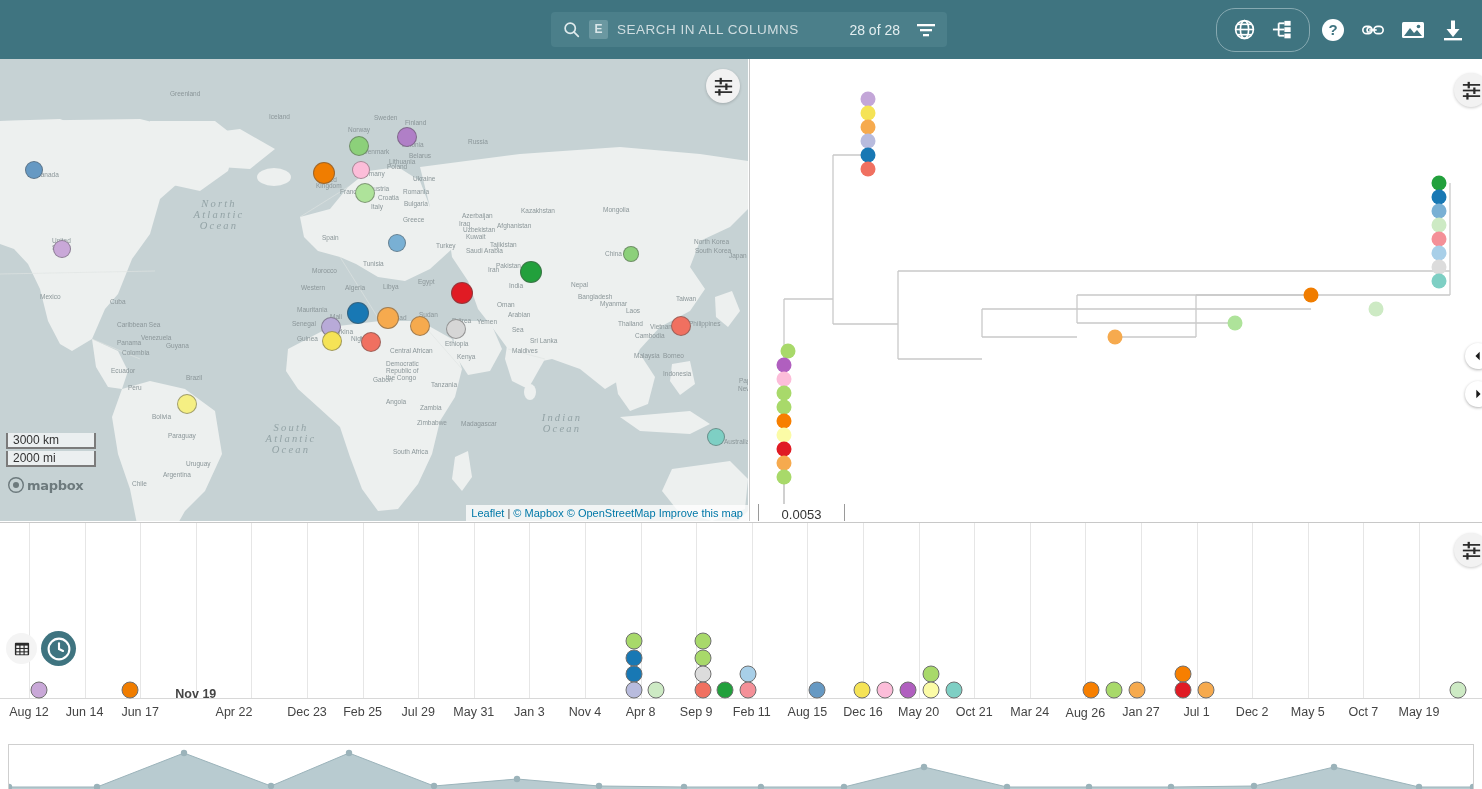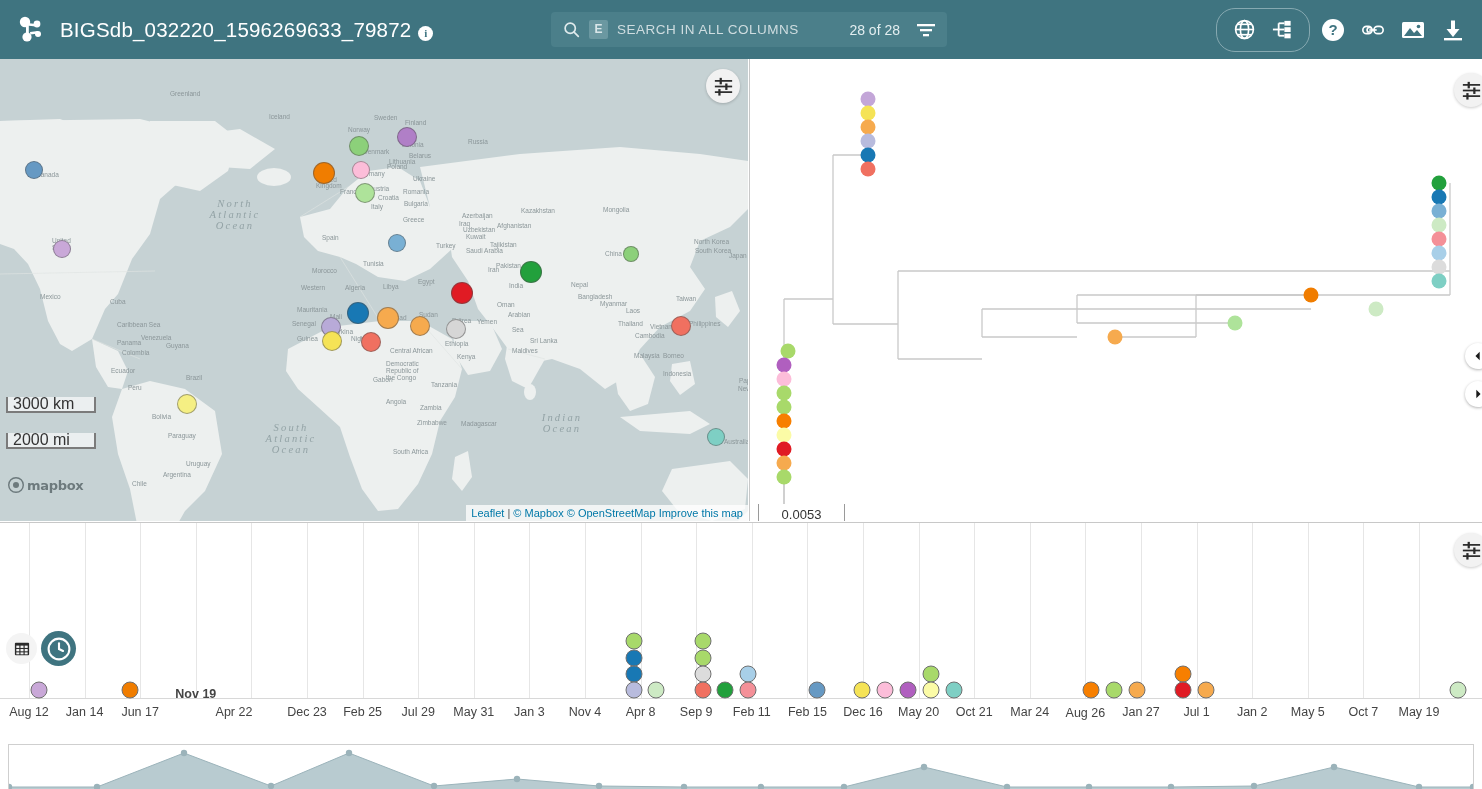--- a/index.html
+++ b/index.html
@@ -50,22 +50,22 @@
     font-family:"Liberation Serif", serif; }
   .marker { position:absolute; border-radius:50%; border:1px solid rgba(80,80,80,.5);
     transform:translate(-50%,-50%); }
 
   #mapsettings { position:absolute; right:8px; top:10px; width:34px; height:34px;
     border-radius:50%; background:#f2f2f2; display:flex; align-items:center;
     justify-content:center; box-shadow:0 1px 3px rgba(0,0,0,.2); }
 
   #scalebars { position:absolute; left:6px; bottom:52px; }
   .scalebar { width:90px; height:16px; border:2px solid #7b7b7b; border-top:none;
-    background:rgba(255,255,255,.65); color:#333; font-size:16px;
-    padding-left:5px; line-height:14px; margin-bottom:20px; }
+    background:rgba(255,255,255,.65); color:#333; font-size:12px;
+    padding-left:5px; line-height:14px; margin-bottom:2px; }
   #mapboxlogo { position:absolute; left:8px; bottom:28px; display:flex;
     align-items:center; gap:3px; }
   #mbtext { color:#6d7a7d; font-size:13px; font-weight:bold; letter-spacing:-.3px;
     font-family:"DejaVu Sans", sans-serif; }
   #attrib { position:absolute; right:0; bottom:0; background:rgba(255,255,255,.75);
     font-size:11px; padding:2px 5px; color:#0078a8; }
   #attrib a { color:#0078a8; text-decoration:none; }
   #attrib .sep { color:#555; }
 
   #viewtoggles { position:absolute; left:6px; bottom:-8px; display:flex;
@@ -101,36 +101,20 @@
     transform:translate(-50%,-50%); width:17px; height:17px; }
 
   
   #brush { position:absolute; left:8px; top:744px; width:1466px; height:45px;
     border:1px solid #cfcfcf; border-bottom:none; background:#fff; overflow:hidden; }
 </style>
 </head>
 <body>
 
 <div id="header">
-  <div id="brand">
-    <span class="logo">
-      <svg viewBox="0 0 32 32" width="32" height="32">
-        <circle cx="9" cy="8" r="5.2" fill="#fff"></circle>
-        <circle cx="21" cy="10" r="3.4" fill="#fff"></circle>
-        <circle cx="11" cy="23" r="4.6" fill="#fff"></circle>
-        <circle cx="22" cy="20" r="3.0" fill="#fff"></circle>
-        <rect x="11" y="9" width="9" height="2.6" fill="#fff" transform="rotate(6 11 9)"></rect>
-        <rect x="10" y="12" width="2.8" height="9" fill="#fff"></rect>
-        <rect x="14" y="18" width="8" height="2.6" fill="#fff" transform="rotate(-8 14 18)"></rect>
-      </svg>
-    </span>
-    <span class="title">
-      <span>BIGSdb_032220_1596269633_79872</span><span class="info-dot">i</span>
-    </span>
-  </div>
 
   <div id="searchwrap">
     <span class="mag">
       <svg viewBox="0 0 20 20" width="17" height="17">
         <circle cx="8.5" cy="8.5" r="6" fill="none" stroke="#dfeaec" stroke-width="2"></circle>
         <line x1="13" y1="13" x2="18" y2="18" stroke="#dfeaec" stroke-width="2" stroke-linecap="round"></line>
       </svg>
     </span>
     <span class="badge-e">E</span>
     <input id="search-input" placeholder="SEARCH IN ALL COLUMNS" style="">
@@ -368,21 +352,21 @@
       <div class="maplabel" style="left: 605px; top: 191px;">China</div>
       <div class="maplabel" style="left: 676px; top: 236px;">Taiwan</div>
       <div class="maplabel" style="left: 739px; top: 318px;">Papua</div>
       <div class="maplabel" style="left: 738px; top: 326px;">New Guinea</div>
       <div class="maplabel" style="left: 508px; top: 252px;">Arabian</div>
       <div class="maplabel" style="left: 512px; top: 267px;">Sea</div>
       <div class="maplabel" style="left: 724px; top: 379px;">Australia</div>
       <div class="maplabel" style="left: 170px; top: 31px;">Greenland</div>
     </div>
   <div id="oceanlabels">
-      <div class="ocean-label" style="left: 180px; top: 139px; width: 110px;">North<br>Atlantic<br>Ocean</div>
+      <div class="ocean-label" style="left: 164px; top: 139px; width: 110px;">North<br>Atlantic<br>Ocean</div>
       <div class="ocean-label" style="left: 236px; top: 363px; width: 110px;">South<br>Atlantic<br>Ocean</div>
       <div class="ocean-label" style="left: 507px; top: 353px; width: 110px;">Indian<br>Ocean</div>
     </div>
   <div id="mapmarkers">
       <div class="marker" style="left: 34px; top: 111px; width: 18px; height: 18px; background: rgb(102, 153, 195);"></div>
       <div class="marker" style="left: 62px; top: 190px; width: 18px; height: 18px; background: rgb(201, 168, 216);"></div>
       <div class="marker" style="left: 187px; top: 345px; width: 20px; height: 20px; background: rgb(245, 239, 131);"></div>
       <div class="marker" style="left: 324px; top: 114px; width: 22px; height: 22px; background: rgb(240, 125, 0);"></div>
       <div class="marker" style="left: 359px; top: 87px; width: 20px; height: 20px; background: rgb(140, 208, 122);"></div>
       <div class="marker" style="left: 361px; top: 111px; width: 18px; height: 18px; background: rgb(252, 189, 217);"></div>
@@ -591,42 +575,42 @@
       <div class="gridline" style="left: 1141px; height: 176px;"></div>
       <div class="gridline" style="left: 1196.6px; height: 176px;"></div>
       <div class="gridline" style="left: 1252.2px; height: 176px;"></div>
       <div class="gridline" style="left: 1307.8px; height: 176px;"></div>
       <div class="gridline" style="left: 1363.4px; height: 176px;"></div>
       <div class="gridline" style="left: 1419px; height: 176px;"></div>
     </div>
   <div style="position:absolute;left:0;top:175px;width:1482px;height:1px;background:#d8d8d8"></div>
   <div id="tlticks">
       <div class="ticklabel" style="left: 29px; top: 182px;">Aug 12</div>
-      <div class="ticklabel" style="left: 84.6px; top: 182px;">Jan 14</div>
+      <div class="ticklabel" style="left: 84.6px; top: 182px;">Jun 14</div>
       <div class="ticklabel" style="left: 140.2px; top: 182px;">Jun 17</div>
       <div class="ticklabel" style="left: 195.8px; top: 164px; font-weight: bold;">Nov 19</div>
       <div class="ticklabel" style="left: 234px; top: 182px;">Apr 22</div>
       <div class="ticklabel" style="left: 307px; top: 182px;">Dec 23</div>
       <div class="ticklabel" style="left: 362.6px; top: 182px;">Feb 25</div>
       <div class="ticklabel" style="left: 418.2px; top: 182px;">Jul 29</div>
       <div class="ticklabel" style="left: 473.8px; top: 182px;">May 31</div>
       <div class="ticklabel" style="left: 529.4px; top: 182px;">Jan 3</div>
       <div class="ticklabel" style="left: 585px; top: 182px;">Nov 4</div>
       <div class="ticklabel" style="left: 640.6px; top: 182px;">Apr 8</div>
       <div class="ticklabel" style="left: 696.2px; top: 182px;">Sep 9</div>
       <div class="ticklabel" style="left: 751.8px; top: 182px;">Feb 11</div>
-      <div class="ticklabel" style="left: 807.4px; top: 182px;">Feb 15</div>
+      <div class="ticklabel" style="left: 807.4px; top: 182px;">Aug 15</div>
       <div class="ticklabel" style="left: 863px; top: 182px;">Dec 16</div>
       <div class="ticklabel" style="left: 918.6px; top: 182px;">May 20</div>
       <div class="ticklabel" style="left: 974.2px; top: 182px;">Oct 21</div>
       <div class="ticklabel" style="left: 1029.8px; top: 182px;">Mar 24</div>
       <div class="ticklabel" style="left: 1085.4px; top: 183px;">Aug 26</div>
       <div class="ticklabel" style="left: 1141px; top: 182px;">Jan 27</div>
       <div class="ticklabel" style="left: 1196.6px; top: 182px;">Jul 1</div>
-      <div class="ticklabel" style="left: 1252.2px; top: 182px;">Jan 2</div>
+      <div class="ticklabel" style="left: 1252.2px; top: 182px;">Dec 2</div>
       <div class="ticklabel" style="left: 1307.8px; top: 182px;">May 5</div>
       <div class="ticklabel" style="left: 1363.4px; top: 182px;">Oct 7</div>
       <div class="ticklabel" style="left: 1419px; top: 182px;">May 19</div>
     </div>
   <div id="tlpoints">
       <div class="tlpt" style="left: 39px; top: 167px; background: rgb(201, 168, 216);"></div>
       <div class="tlpt" style="left: 130px; top: 167px; background: rgb(240, 125, 0);"></div>
       <div class="tlpt" style="left: 634px; top: 118px; background: rgb(168, 217, 106);"></div>
       <div class="tlpt" style="left: 634px; top: 135px; background: rgb(24, 120, 180);"></div>
       <div class="tlpt" style="left: 634px; top: 151px; background: rgb(24, 120, 180);"></div>

